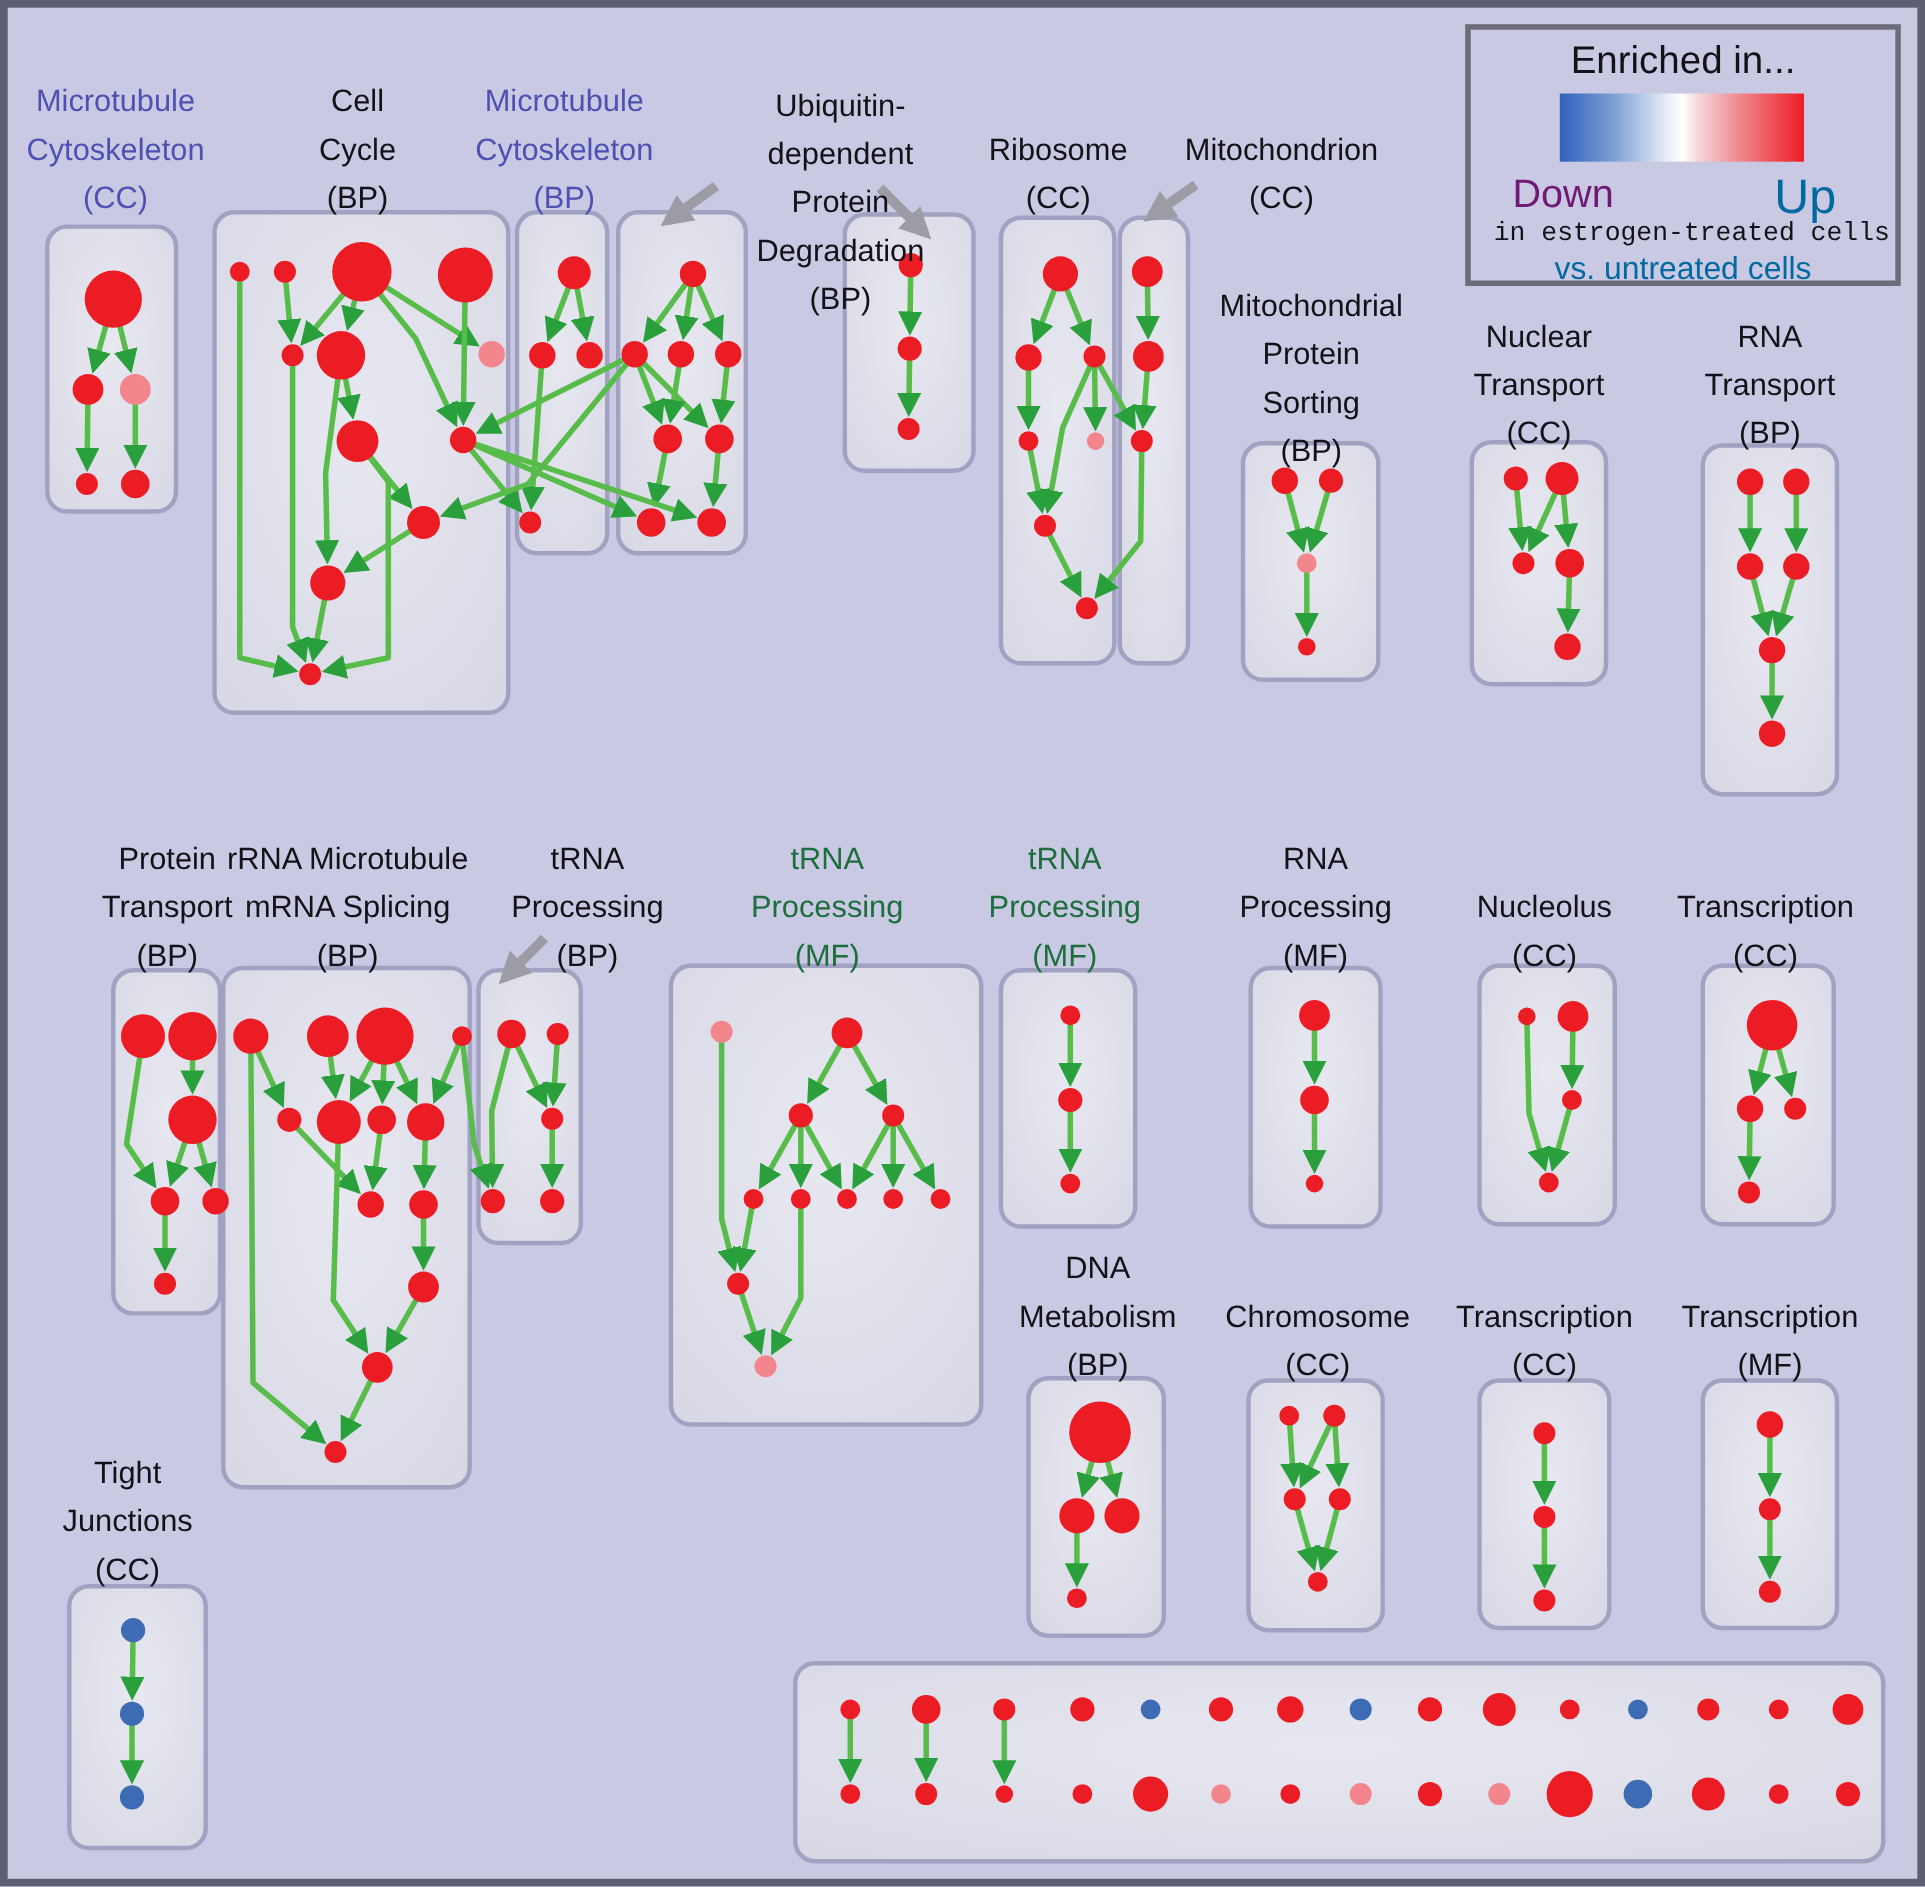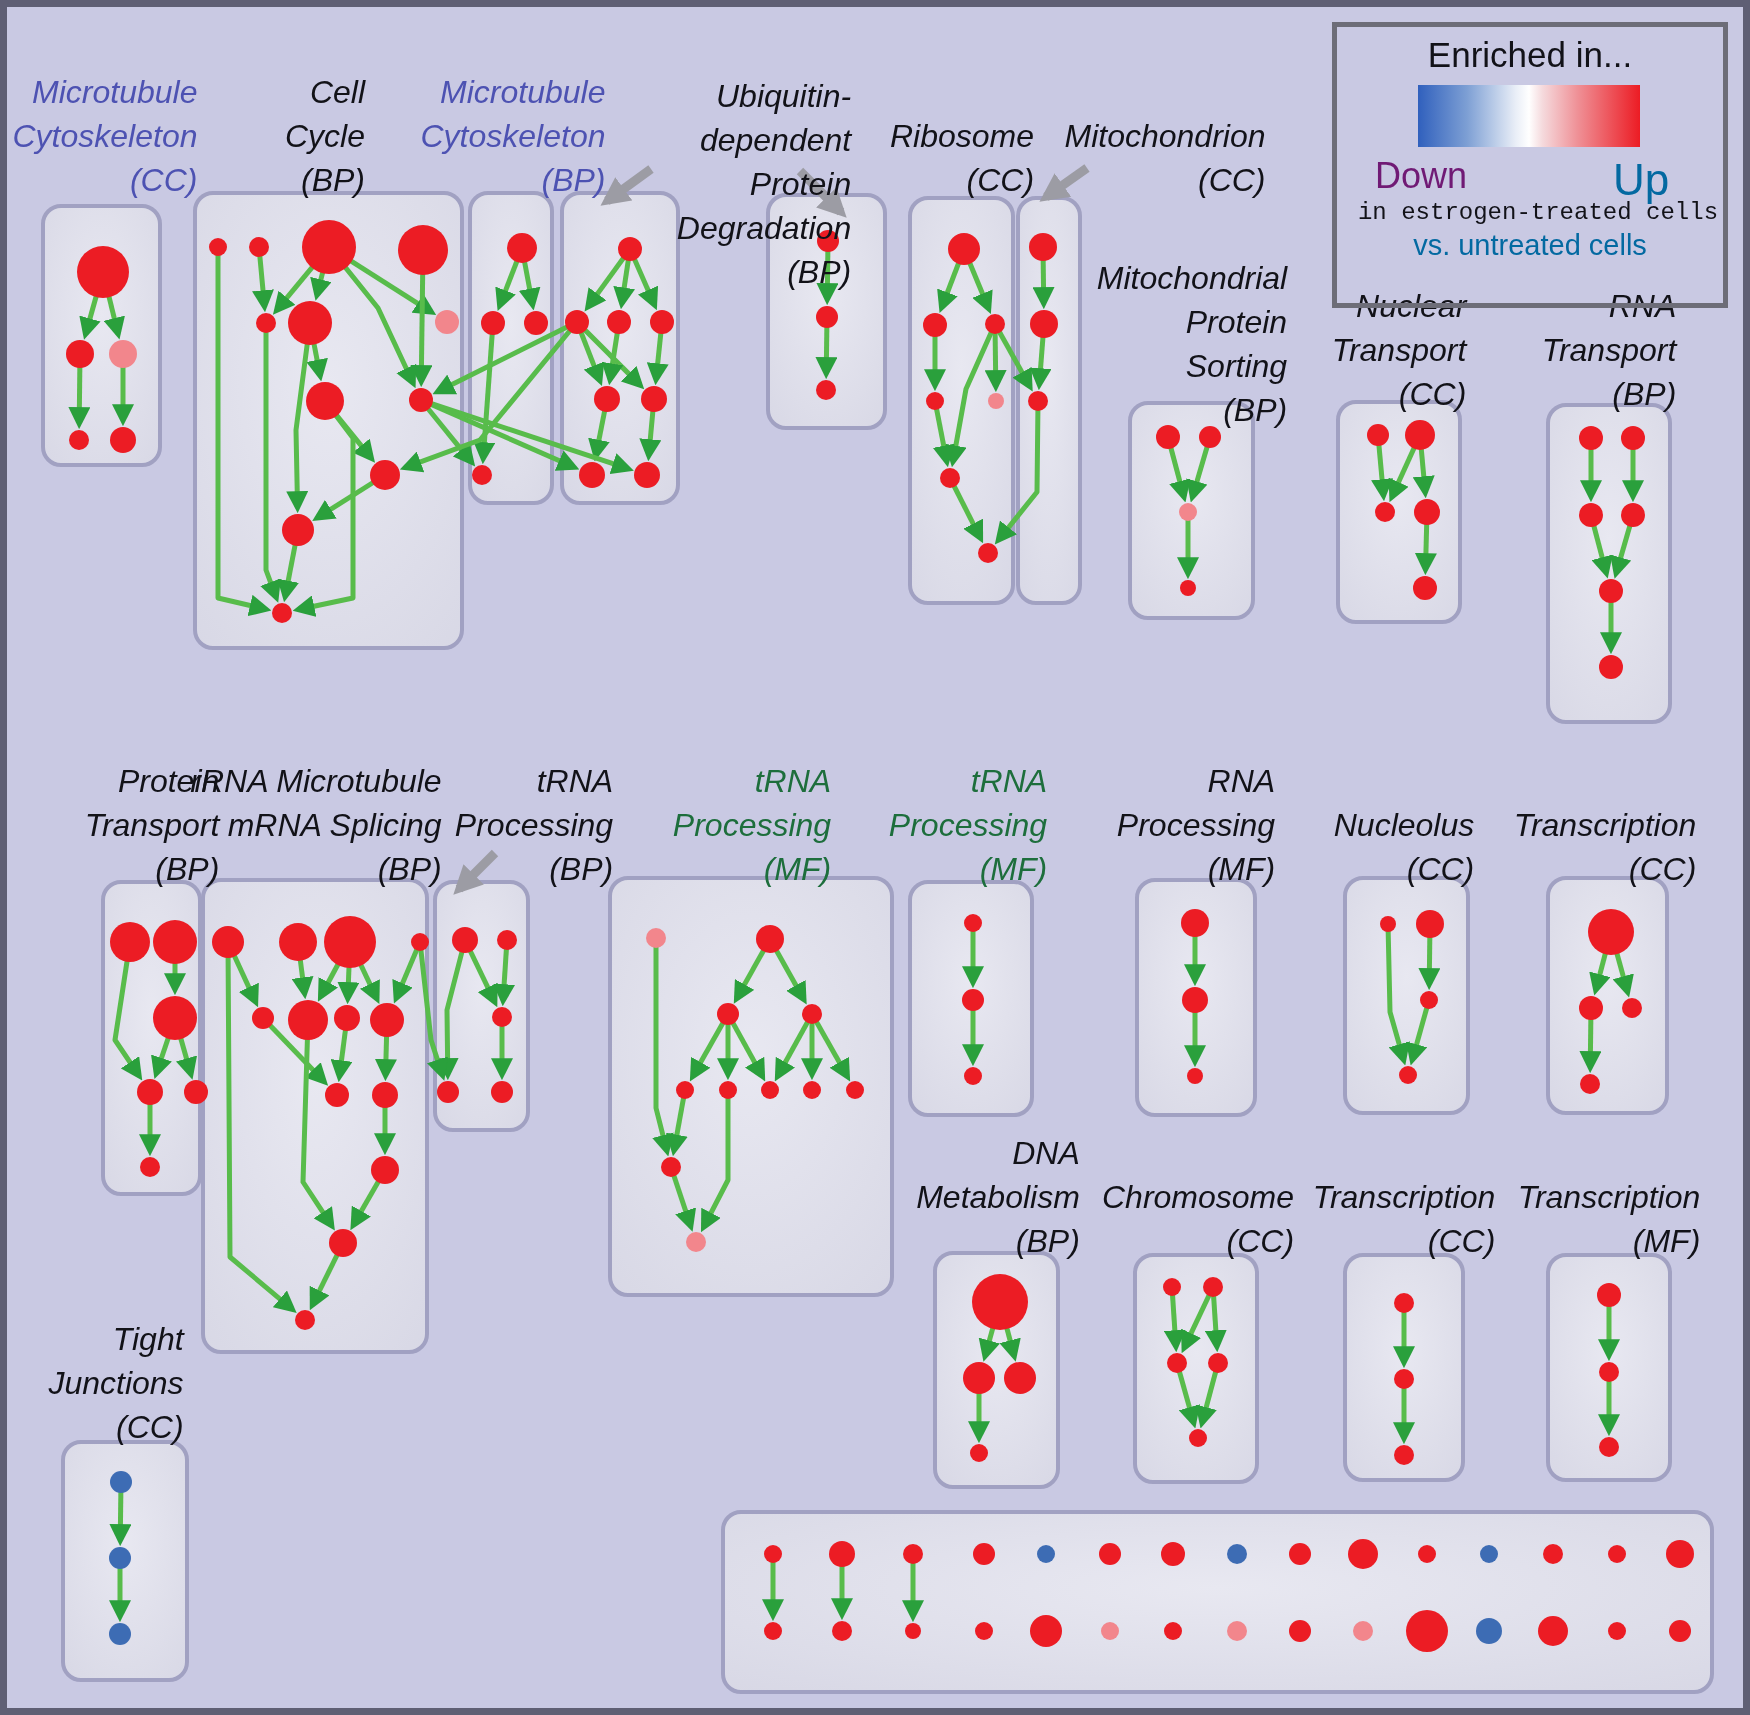--- a/index.html
+++ b/index.html
@@ -1,22 +1,22 @@
 <!DOCTYPE html>
 <html><head>
 <meta charset="utf-8">
 <style>
   html,body{margin:0;padding:0;background:#9a9ab0;font-family:"Liberation Sans",sans-serif;}
   .figure{position:relative;width:1750px;height:1715px;background:#c9c9e3;overflow:hidden;}
   #net{position:absolute;left:0;top:0;}
-  .clabel{position:absolute;transform:translateX(-50%);text-align:right;white-space:pre-line;
-          font-size:32px;line-height:44px;color:#121218;letter-spacing:0;font-style:italic;}
+  .clabel{position:absolute;transform:translateX(-50%);text-align:center;white-space:pre-line;
+          font-size:28px;line-height:44px;color:#121218;letter-spacing:0;}
   .clabel.blue{color:#4d52b2;}
   .clabel.green{color:#1d6e3c;}
-  .legend{position:absolute;left:1332px;top:22px;width:396px;height:286px;border:5px solid #6d6d78;
+  .legend{position:absolute;left:1332px;top:22px;width:396px;height:238px;border:5px solid #6d6d78;
           box-sizing:border-box;}
   .legend-title{position:absolute;left:0;right:0;top:8px;text-align:center;font-size:35px;color:#121218;}
   .legend-gradient{position:absolute;left:81px;top:58px;width:222px;height:62px;
       background:linear-gradient(90deg,#3060bd 0%,#7d9fd4 22%,#e9eef7 44%,#ffffff 50%,#f5dadd 56%,#ef9096 72%,#ec1c24 100%);}
   .legend-down{position:absolute;left:38px;top:128px;font-size:36px;color:#701a75;}
   .legend-up{position:absolute;left:276px;top:128px;font-size:44px;color:#0369a1;}
   .legend-sub1{position:absolute;left:16px;right:0;top:172px;text-align:center;font-size:24px;color:#121218;font-family:Liberation Mono, monospace;}
   .legend-sub2{position:absolute;left:0;right:0;top:202px;text-align:center;font-size:29px;color:#0369a1;}
   .footnote{position:absolute;left:245px;top:1412px;font-size:33px;line-height:40px;color:#121218;white-space:pre-line;}
 </style>

